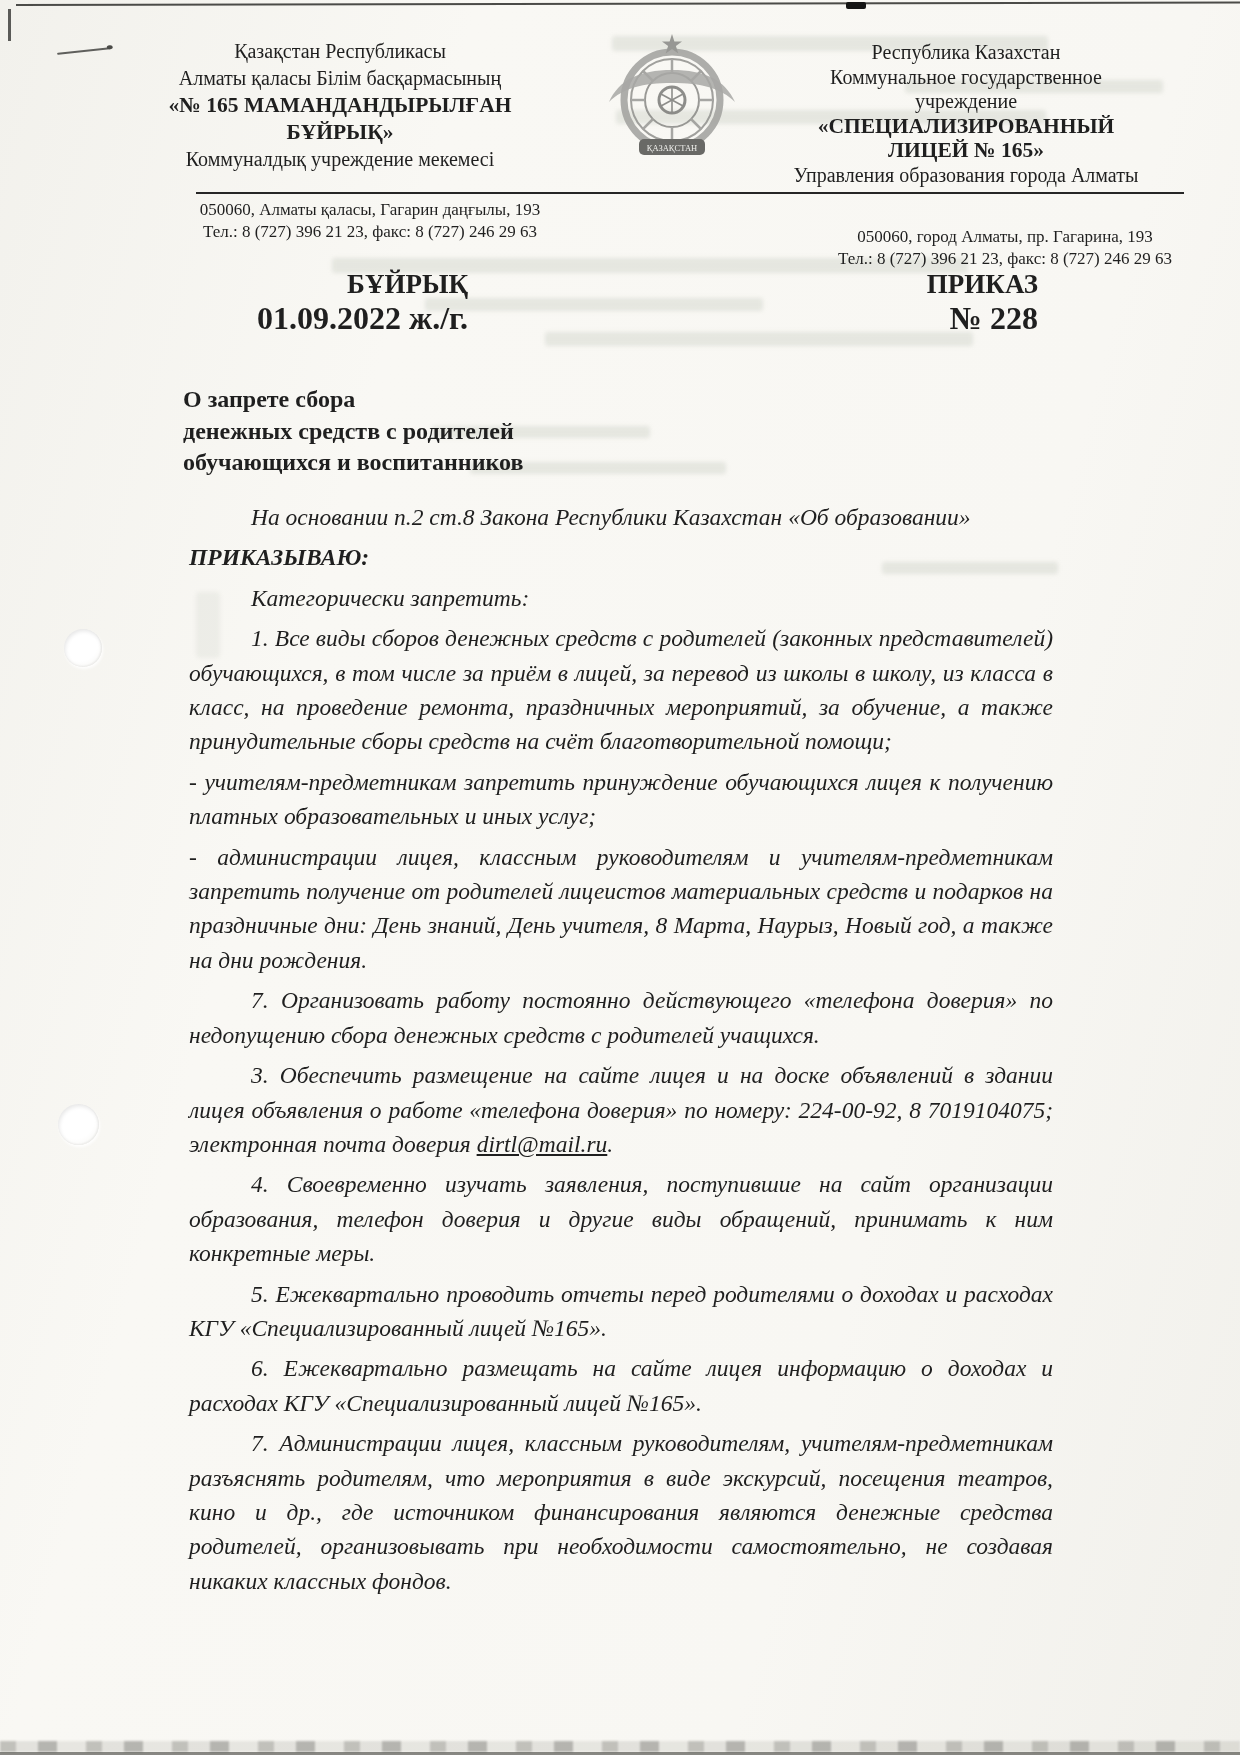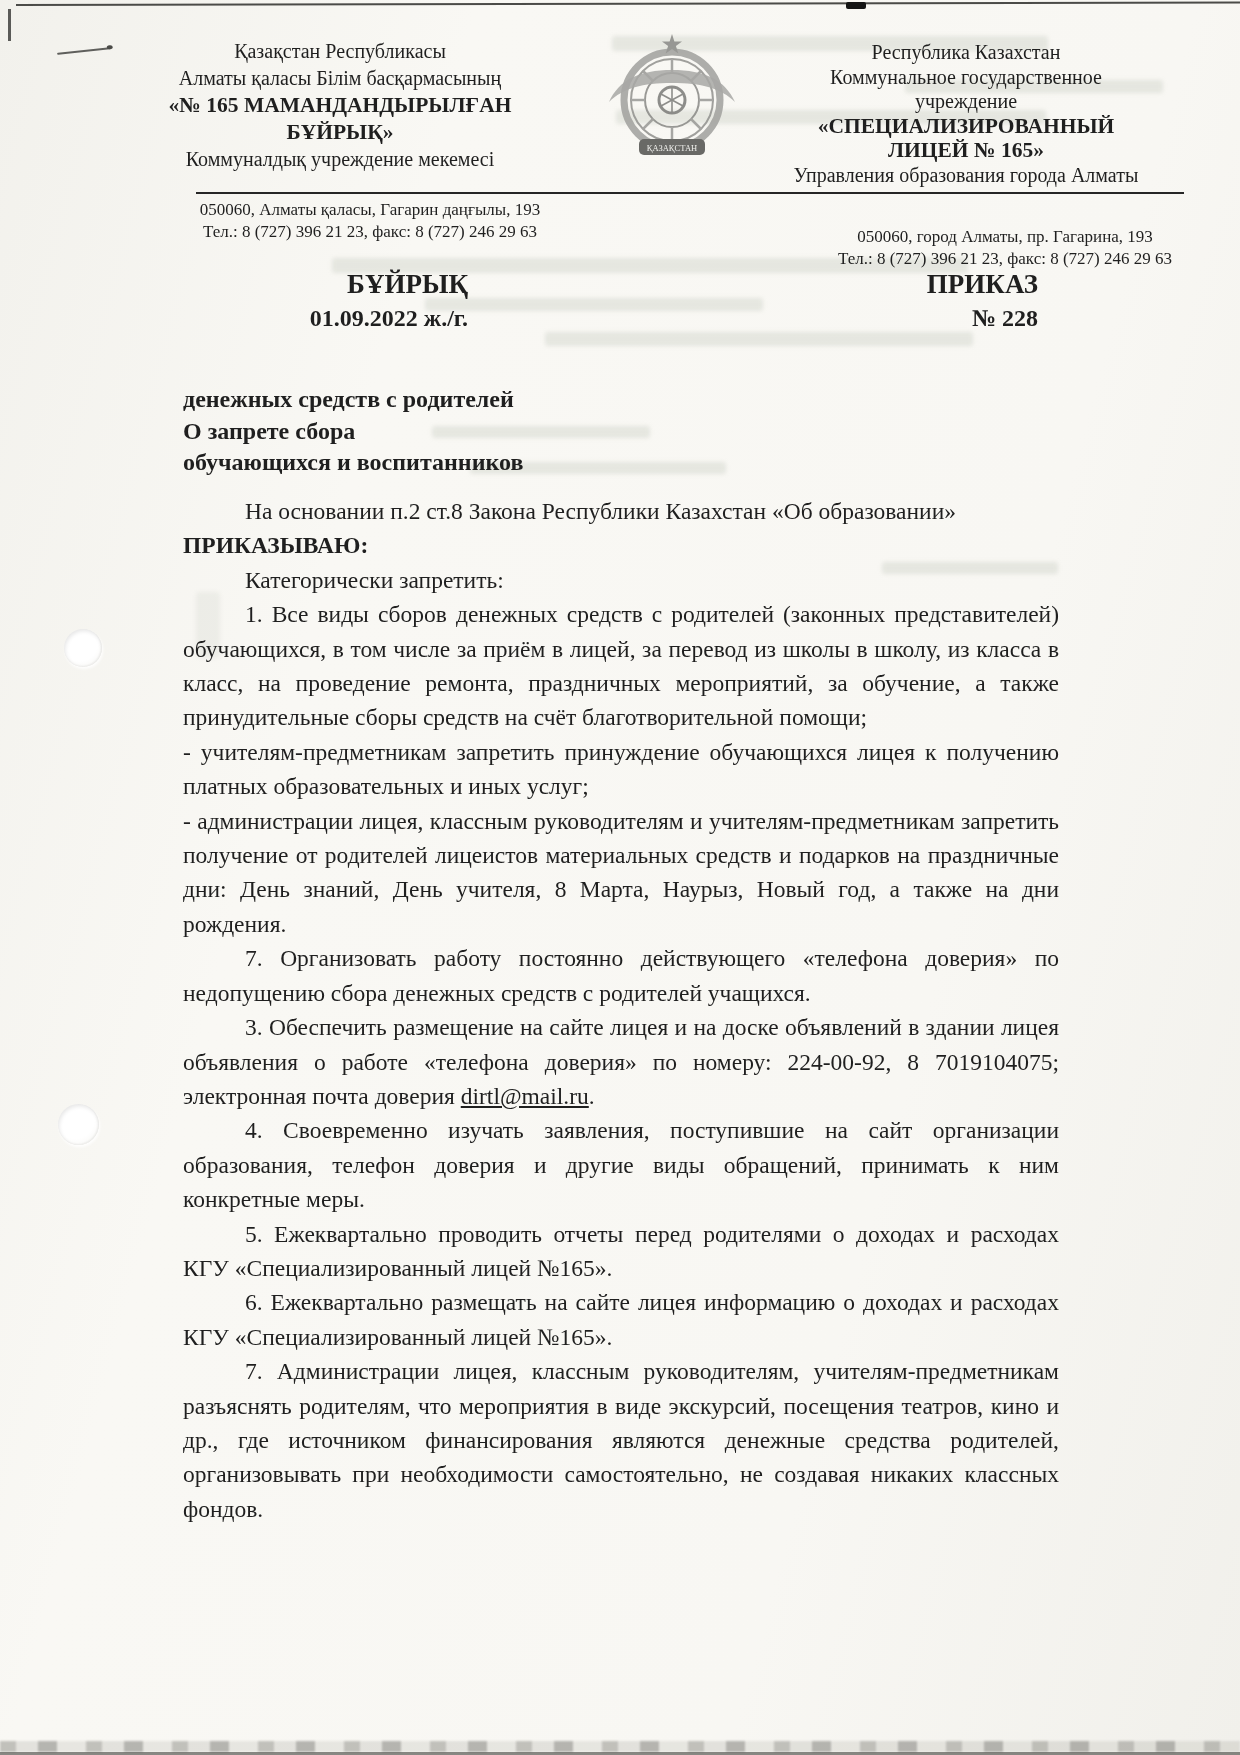--- a/index.html
+++ b/index.html
@@ -30,26 +30,26 @@
   .emblem{position:absolute;left:595px;top:28px;width:155px;height:145px;opacity:.88;}
   .rule{position:absolute;left:196px;top:192px;width:988px;height:2px;background:#262626;}
   .addr{position:absolute;text-align:center;font-size:17px;line-height:22px;}
   .addr-left{left:160px;top:199px;width:420px;}
   .addr-right{left:790px;top:199px;width:430px;margin-top:27px;}
   
   .order-block{position:absolute;text-align:right;font-weight:bold;}
   .order-kk{left:212px;top:266px;width:256px;}
   .order-ru{left:792px;top:266px;width:246px;}
   .order-title{font-size:27px;line-height:36px;}
-  .order-sub{font-size:24px;line-height:33px;}
+  .order-sub{font-size:32px;line-height:33px;}
   
   .subject{position:absolute;left:183px;top:384px;width:600px;font-weight:bold;font-size:24px;line-height:31.5px;}
   
   .body{position:absolute;left:183px;top:494px;width:876px;font-size:23.5px;line-height:34.4px;}
-  .body p{margin:0;}
+  .body p{margin:6px;font-style:italic;}
   .body p.j{text-align:justify;}
   .body p.ind{text-indent:62px;}
   .body p.bold{font-weight:bold;}
   .email{text-decoration:underline;}
 </style>
 </head>
 <body>
 
 <div class="page">
 
@@ -133,22 +133,22 @@
   <div class="order-block order-kk">
     <div class="order-title">БҰЙРЫҚ</div>
     <div class="order-sub">01.09.2022 ж./г.</div>
   </div>
   <div class="order-block order-ru">
     <div class="order-title">ПРИКАЗ</div>
     <div class="order-sub">№ 228</div>
   </div>
 
   <div class="subject">
+    <div>О запрете  сбора</div>
     <div>денежных средств с родителей</div>
-    <div>О запрете  сбора</div>
     <div>обучающихся и воспитанников</div>
   </div>
 
   <div class="body">
     <p class="ind j">На основании п.2 ст.8 Закона Республики Казахстан «Об образовании»</p>
     <p class="bold">ПРИКАЗЫВАЮ:</p>
     <p class="ind">Категорически запретить:</p>
     <p class="ind j">1. Все виды сборов денежных средств с родителей (законных представителей) обучающихся, в том числе за приём в лицей, за перевод из школы в школу, из класса в класс, на проведение ремонта, праздничных мероприятий, за обучение, а также принудительные сборы средств на счёт благотворительной помощи;</p>
     <p class="j">- учителям-предметникам запретить принуждение обучающихся лицея к получению платных образовательных и иных услуг;</p>
     <p class="j">- администрации лицея, классным руководителям и учителям-предметникам запретить получение от родителей лицеистов материальных средств и подарков на праздничные дни: День знаний, День учителя, 8 Марта, Наурыз, Новый год, а также на дни рождения.</p>

